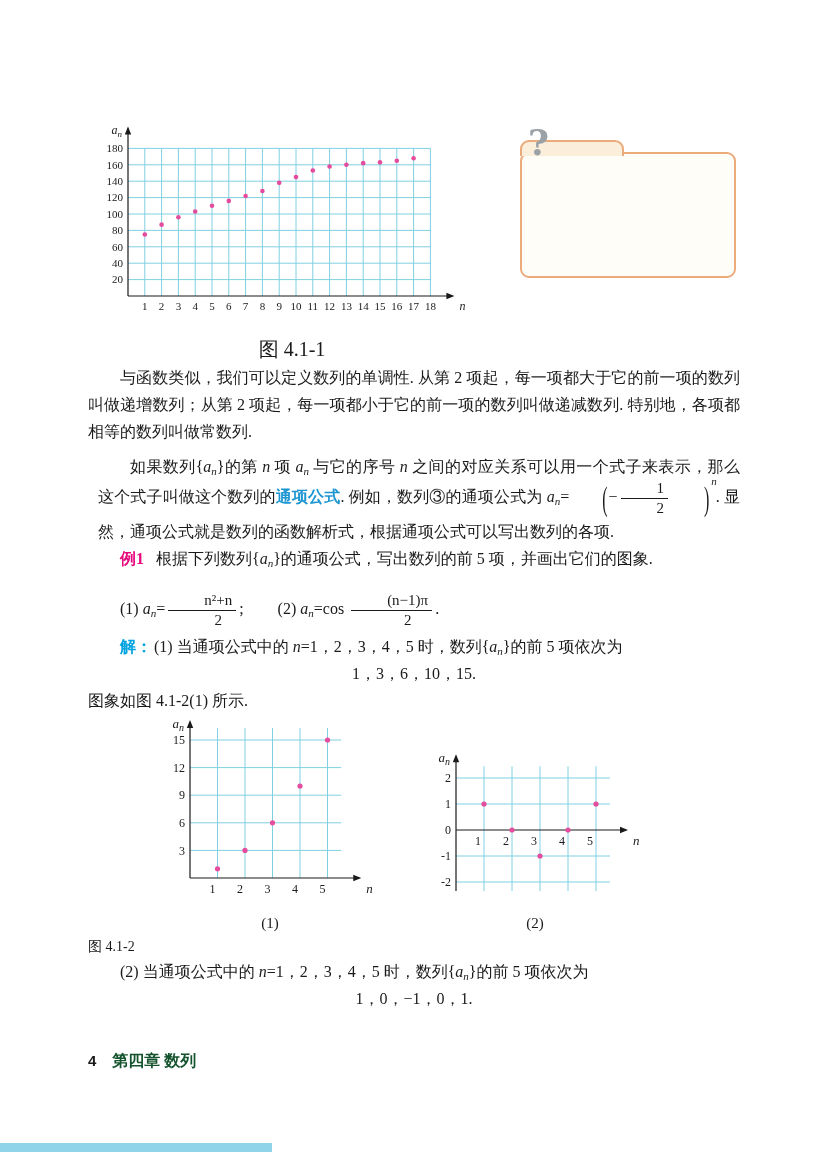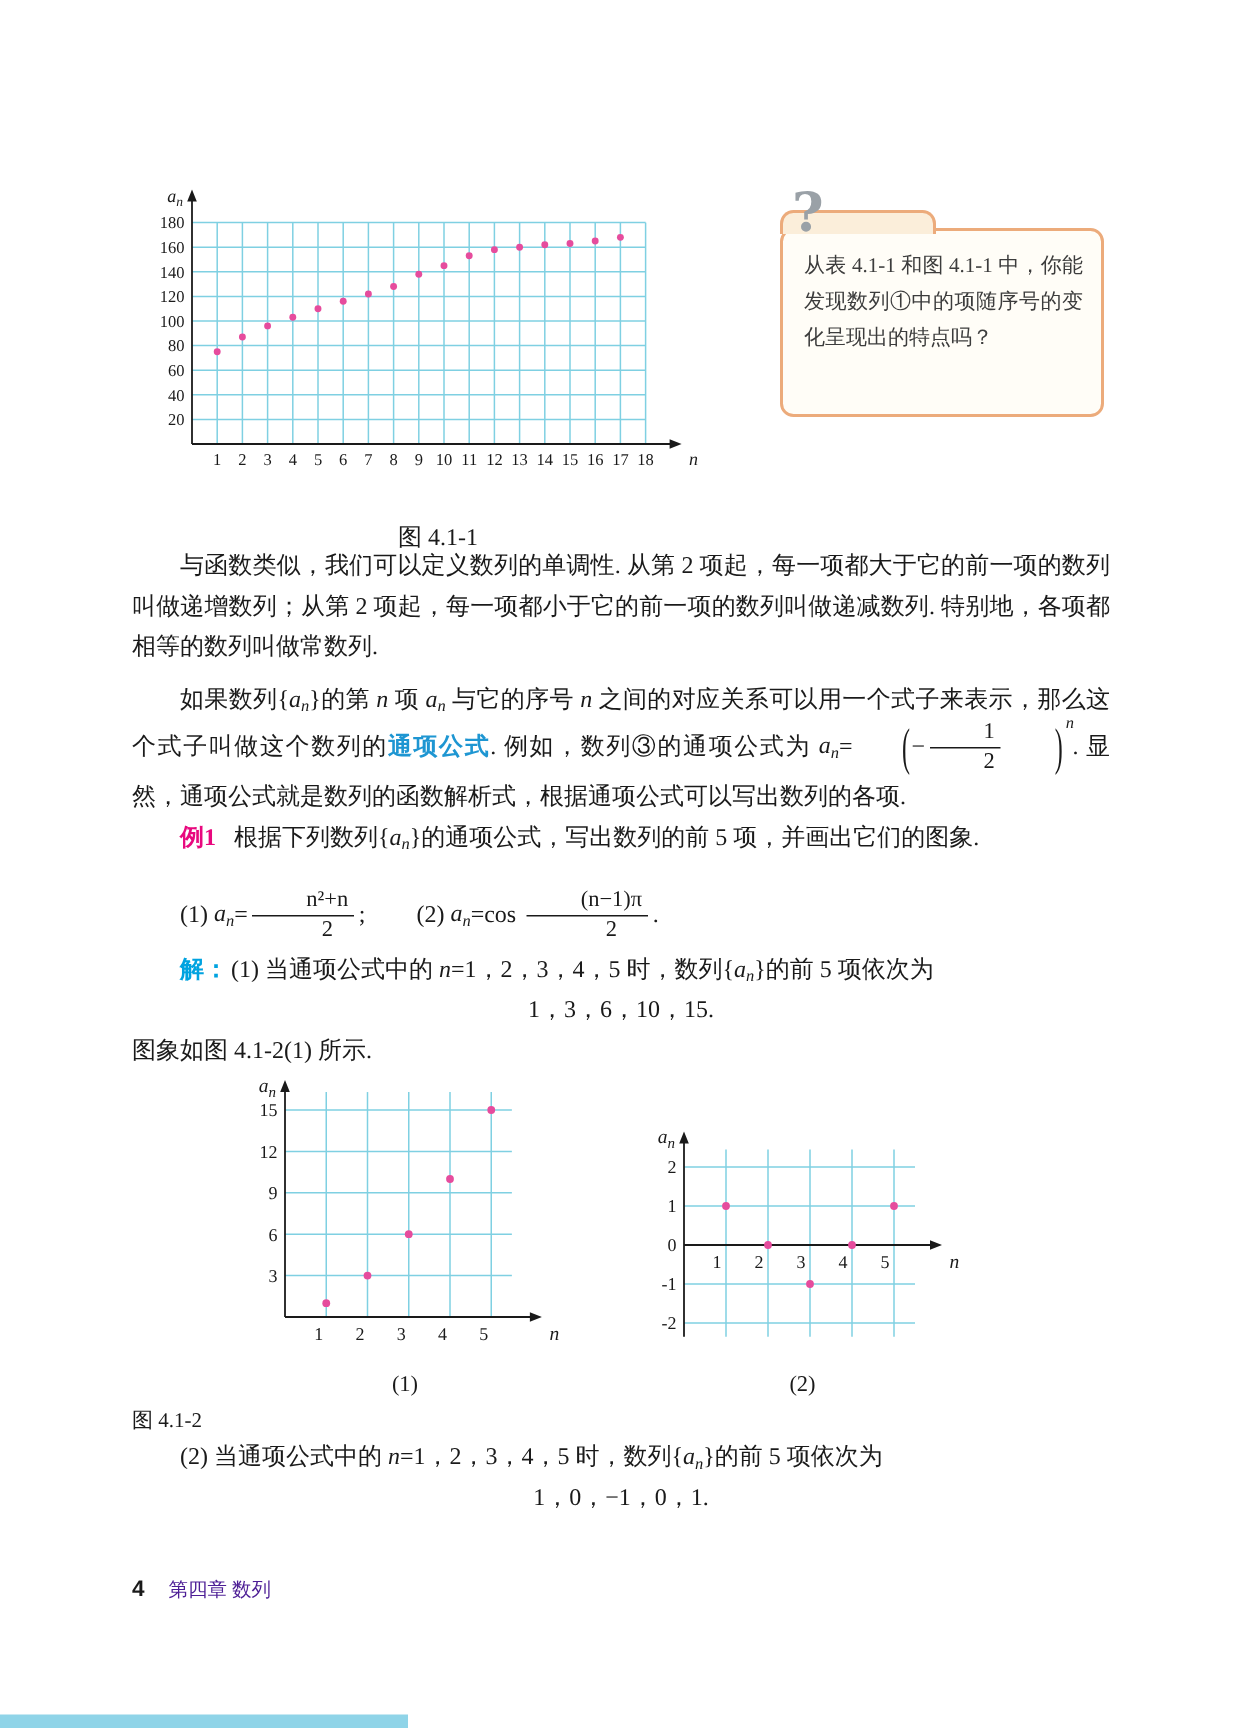--- a/index.html
+++ b/index.html
@@ -1,40 +1,40 @@
 <!DOCTYPE html>
 <html><head>
 <meta charset="utf-8">
 <style>
   html,body{margin:0;padding:0;background:#e9e9e9;}
   .page{position:relative;width:824px;height:1152px;background:#ffffff;overflow:hidden;
         font-family:"Liberation Serif","DejaVu Serif",serif;color:#1a1a1a;margin:0 auto;}
 
   
   .fig1{position:absolute;left:92px;top:112px;width:400px;}
-  .figcap{text-align:center;font-size:16px;margin-top:20px;color:#1a1a1a;}
+  .figcap{text-align:center;font-size:20px;margin-top:8px;color:#1a1a1a;}
   .chart{line-height:0;}
 
   
   .notebox{position:absolute;left:520px;top:152px;width:216px;min-height:126px;
            border:2px solid #ecab7b;border-radius:9px;background:#fffdf7;
            padding:12px 12px 10px 14px;box-sizing:border-box;}
   .note-tab{position:absolute;left:-2px;top:-14px;width:104px;height:16px;background:#fbeeda;
             border:2px solid #ecab7b;border-bottom:none;border-radius:9px 9px 0 0;box-sizing:border-box;}
   .q-icon{position:absolute;left:6px;top:-30px;font-size:36px;line-height:36px;font-weight:bold;
           color:#9aa1a7;font-family:"DejaVu Serif",serif;}
   .note-text{margin:0;font-size:14px;line-height:24px;color:#3c3c3c;text-align:justify;position:relative;}
 
   
   .text-a{position:absolute;left:88px;top:364px;width:652px;font-size:16px;line-height:27px;}
   .text-b{position:absolute;left:88px;top:958px;width:652px;font-size:16px;line-height:27px;}
   .para{margin:0;text-align:justify;}
   .indent{text-indent:2em;}
   .center{text-align:center;text-indent:0;}
-  .p2{margin-top:8px;}
+  .p2{margin-top:8px;margin-left:10px;}
   .exhead{}
   .formulas{margin-top:20px;margin-bottom:4px;}
 
   .exlabel{color:#e8087e;font-weight:bold;margin-right:12px;}
   .sol{color:#00a3e0;font-weight:bold;margin-right:2px;}
   .term{color:#1e96d2;font-weight:bold;}
 
   i{font-style:italic;}
   sub{font-size:11px;vertical-align:-3px;line-height:0;}
   sup{line-height:0;}
@@ -51,21 +51,21 @@
   .figrow{position:absolute;left:88px;top:712px;width:660px;display:flex;align-items:flex-end;}
   .subfig{text-align:center;}
   .subfig1{margin-left:76px;}
   .subfig2{margin-left:50px;}
   .subcap{font-size:15px;margin-top:4px;line-height:18px;}
   .figcap2{position:absolute;left:88px;top:938px;width:620px;text-align:left;font-size:14px;}
 
   
   .footer{position:absolute;left:88px;top:1051px;display:flex;align-items:baseline;gap:16px;}
   .pgnum{font-weight:bold;font-size:15px;font-family:"Liberation Sans",sans-serif;}
-  .chap{font-size:13px;color:#4c1d95;}
+  .chap{font-size:16px;color:#14532d;font-weight:bold;}
   .bottom-bar{position:absolute;left:0;top:1143px;width:272px;height:9px;background:#8fd4e8;}
 </style>
 </head>
 <body>
 
 <div class="page">
 
   <div class="fig1">
     <div class="chart" id="chart-fig411"><svg width="400" height="216" viewBox="0 0 400 216" style="font-family: &quot;Liberation Serif&quot;, &quot;DejaVu Serif&quot;, serif;">
           <line x1="36" y1="167.6" x2="338.40000000000003" y2="167.6" stroke="#7fd0e2" stroke-width="1"></line>
@@ -145,21 +145,20 @@
           <circle cx="288" cy="50.34" r="2.3" fill="#e64c9d"></circle>
           <circle cx="304.8" cy="48.70000000000002" r="2.3" fill="#e64c9d"></circle>
           <circle cx="321.6" cy="46.24000000000001" r="2.3" fill="#e64c9d"></circle>
         </svg></div>
     <div class="figcap">图 4.1-1</div>
   </div>
 
   <div class="notebox">
     <div class="note-tab"></div>
     <div class="q-icon">?</div>
-    <p class="note-text">从表 4.1-1 和图 4.1-1 中，你能发现数列①中的项随序号的变化呈现出的特点吗？</p>
   </div>
 
   <div class="text-a">
     <p class="para indent">与函数类似，我们可以定义数列的单调性. 从第 2 项起，每一项都大于它的前一项的数列叫做递增数列；从第 2 项起，每一项都小于它的前一项的数列叫做递减数列. 特别地，各项都相等的数列叫做常数列.</p>
     <p class="para indent p2">如果数列{<span class="mvar"><i>a</i><sub><i>n</i></sub></span>}的第 <i>n</i> 项 <span class="mvar"><i>a</i><sub><i>n</i></sub></span> 与它的序号 <i>n</i> 之间的对应关系可以用一个式子来表示，那么这个式子叫做这个数列的<span class="term">通项公式</span>. 例如，数列③的通项公式为 <span class="mvar"><i>a</i><sub><i>n</i></sub></span>=<span class="bigp">(</span>−<span class="frac"><span class="fnum">1</span><span class="fden">2</span></span><span class="bigp">)</span><sup class="psup"><i>n</i></sup>. 显然，通项公式就是数列的函数解析式，根据通项公式可以写出数列的各项.</p>
     <p class="para indent exhead"><span class="exlabel">例1</span>根据下列数列{<span class="mvar"><i>a</i><sub><i>n</i></sub></span>}的通项公式，写出数列的前 5 项，并画出它们的图象.</p>
     <p class="para indent formulas">(1) <span class="mvar"><i>a</i><sub><i>n</i></sub></span>=<span class="frac it"><span class="fnum">n²+n</span><span class="fden">2</span></span>;<span style="display: inline-block; width: 34px;"></span>(2) <span class="mvar"><i>a</i><sub><i>n</i></sub></span>=cos <span class="frac it"><span class="fnum">(n−1)π</span><span class="fden">2</span></span>.</p>
     <p class="para indent"><span class="sol">解：</span>(1) 当通项公式中的 <i>n</i>=1，2，3，4，5 时，数列{<span class="mvar"><i>a</i><sub><i>n</i></sub></span>}的前 5 项依次为</p>
     <p class="para center">1，3，6，10，15.</p>
     <p class="para">图象如图 4.1-2(1) 所示.</p>

